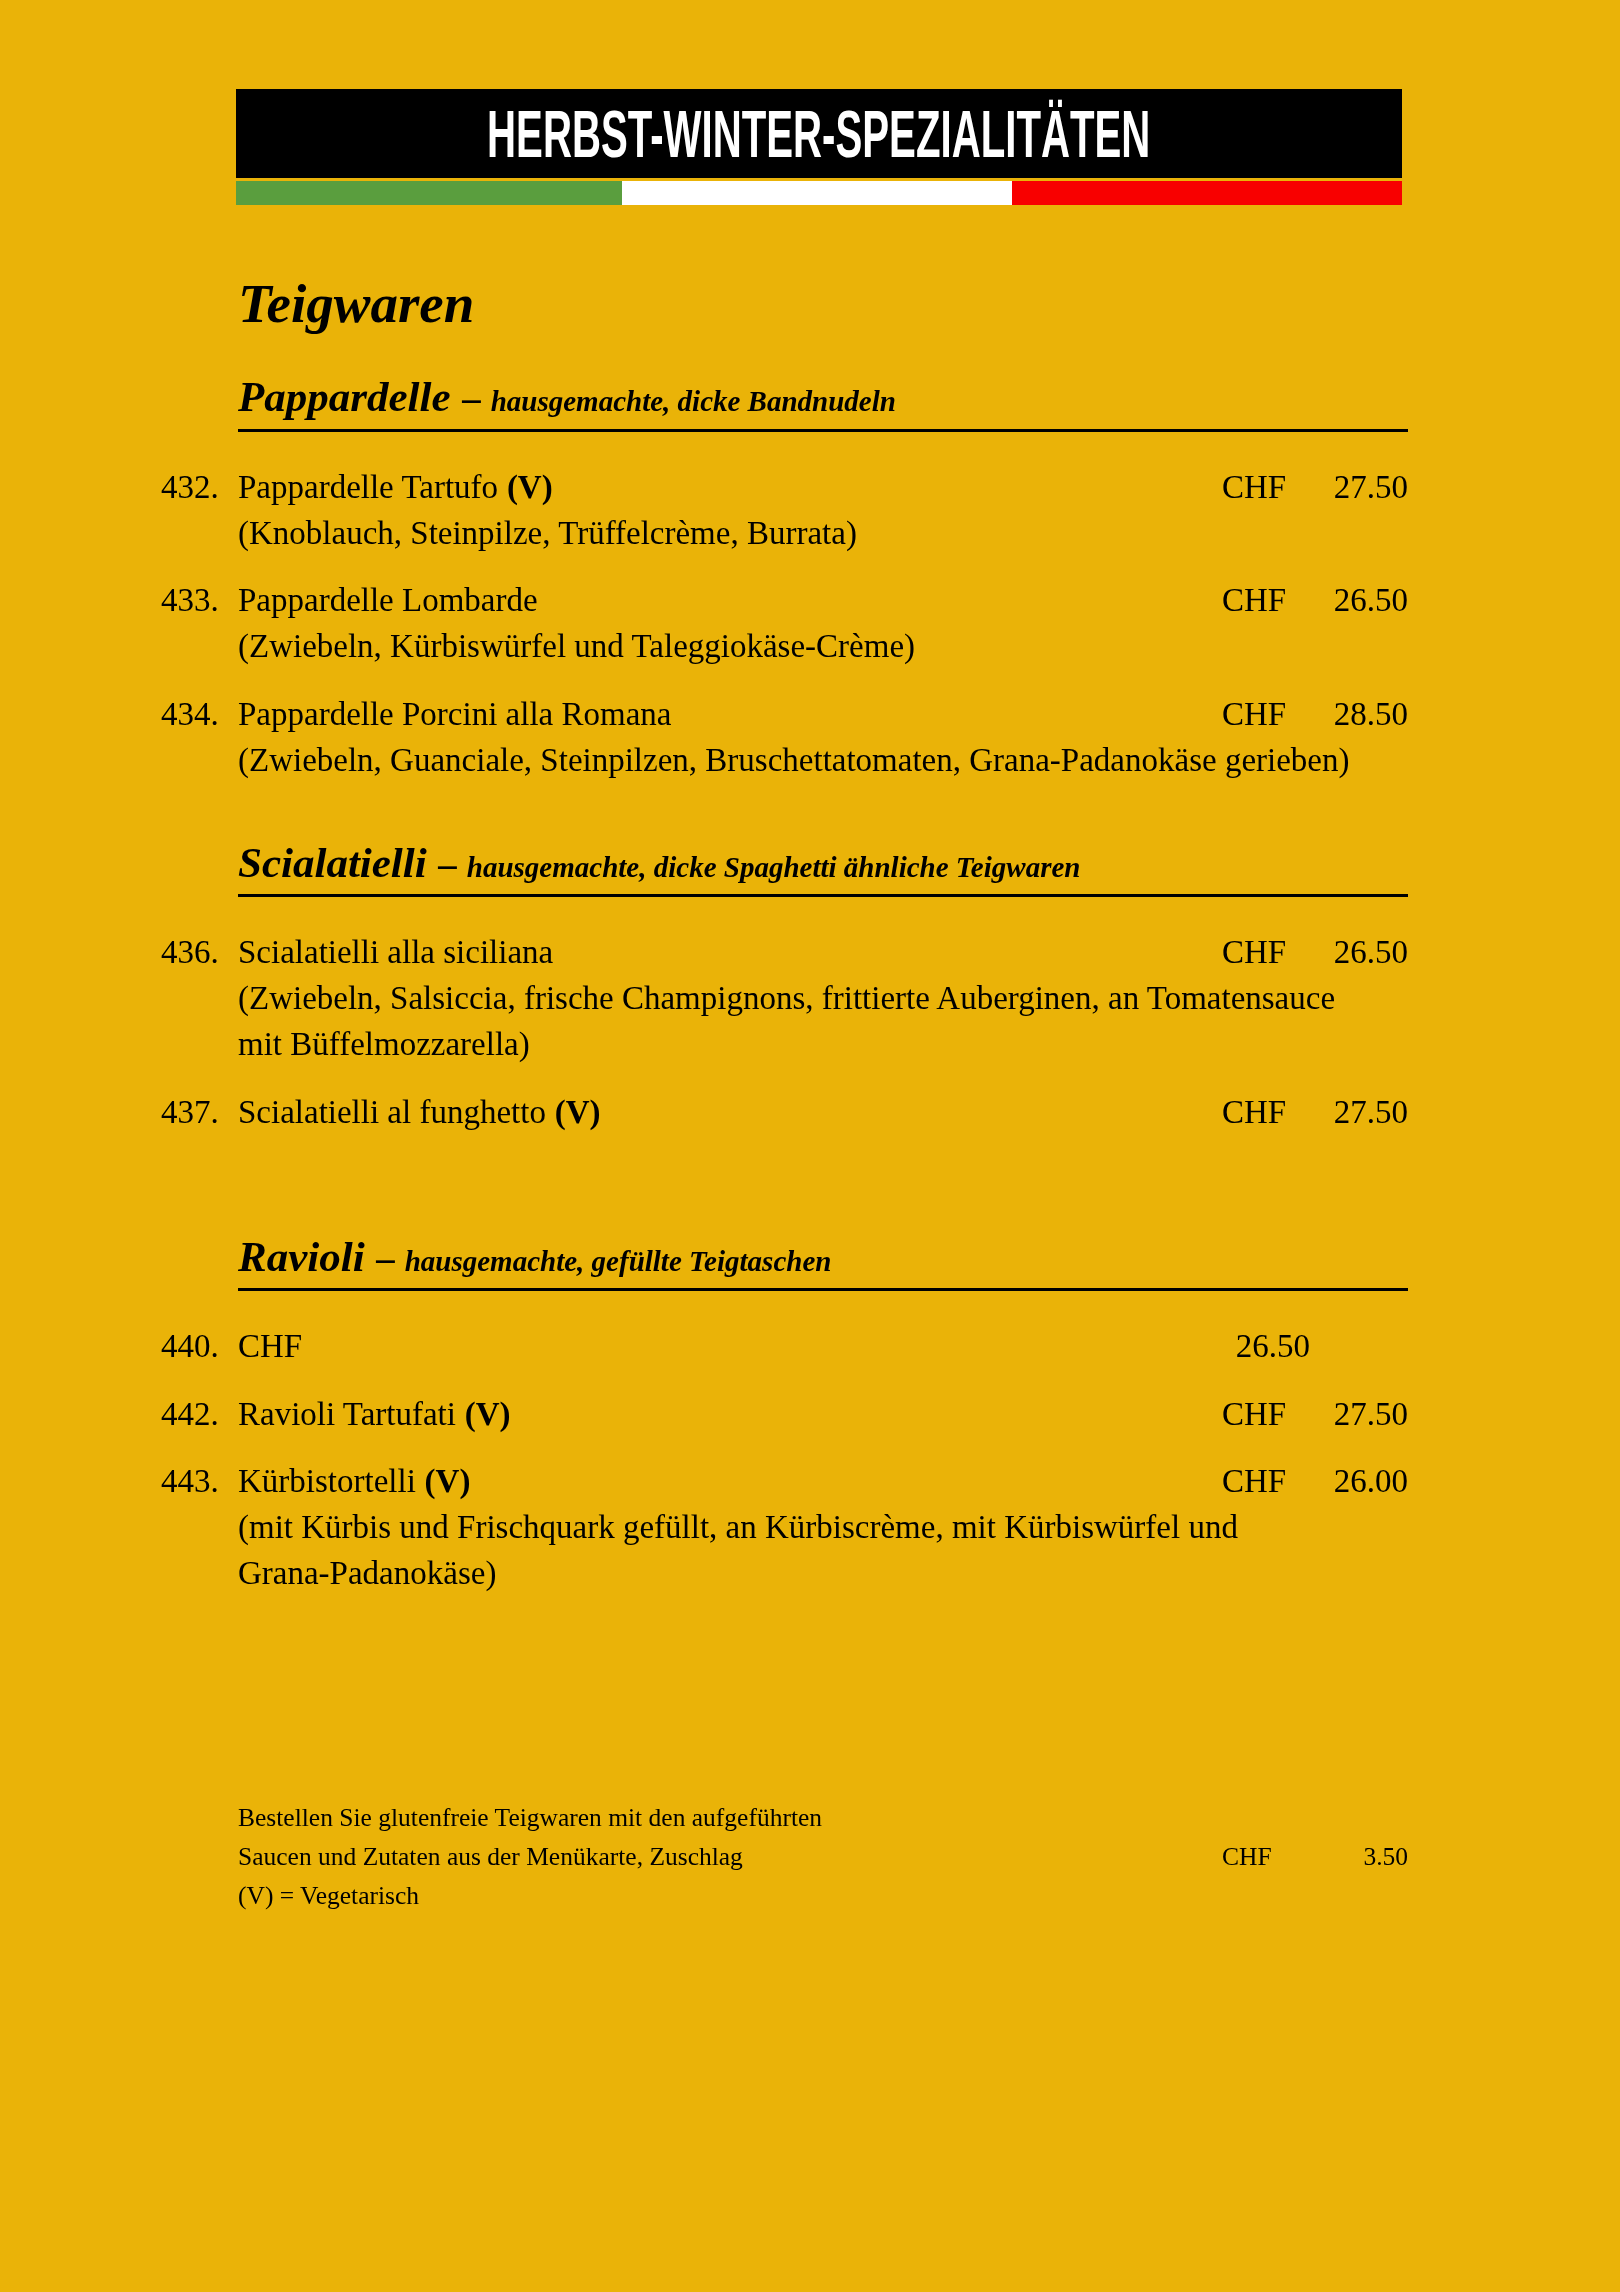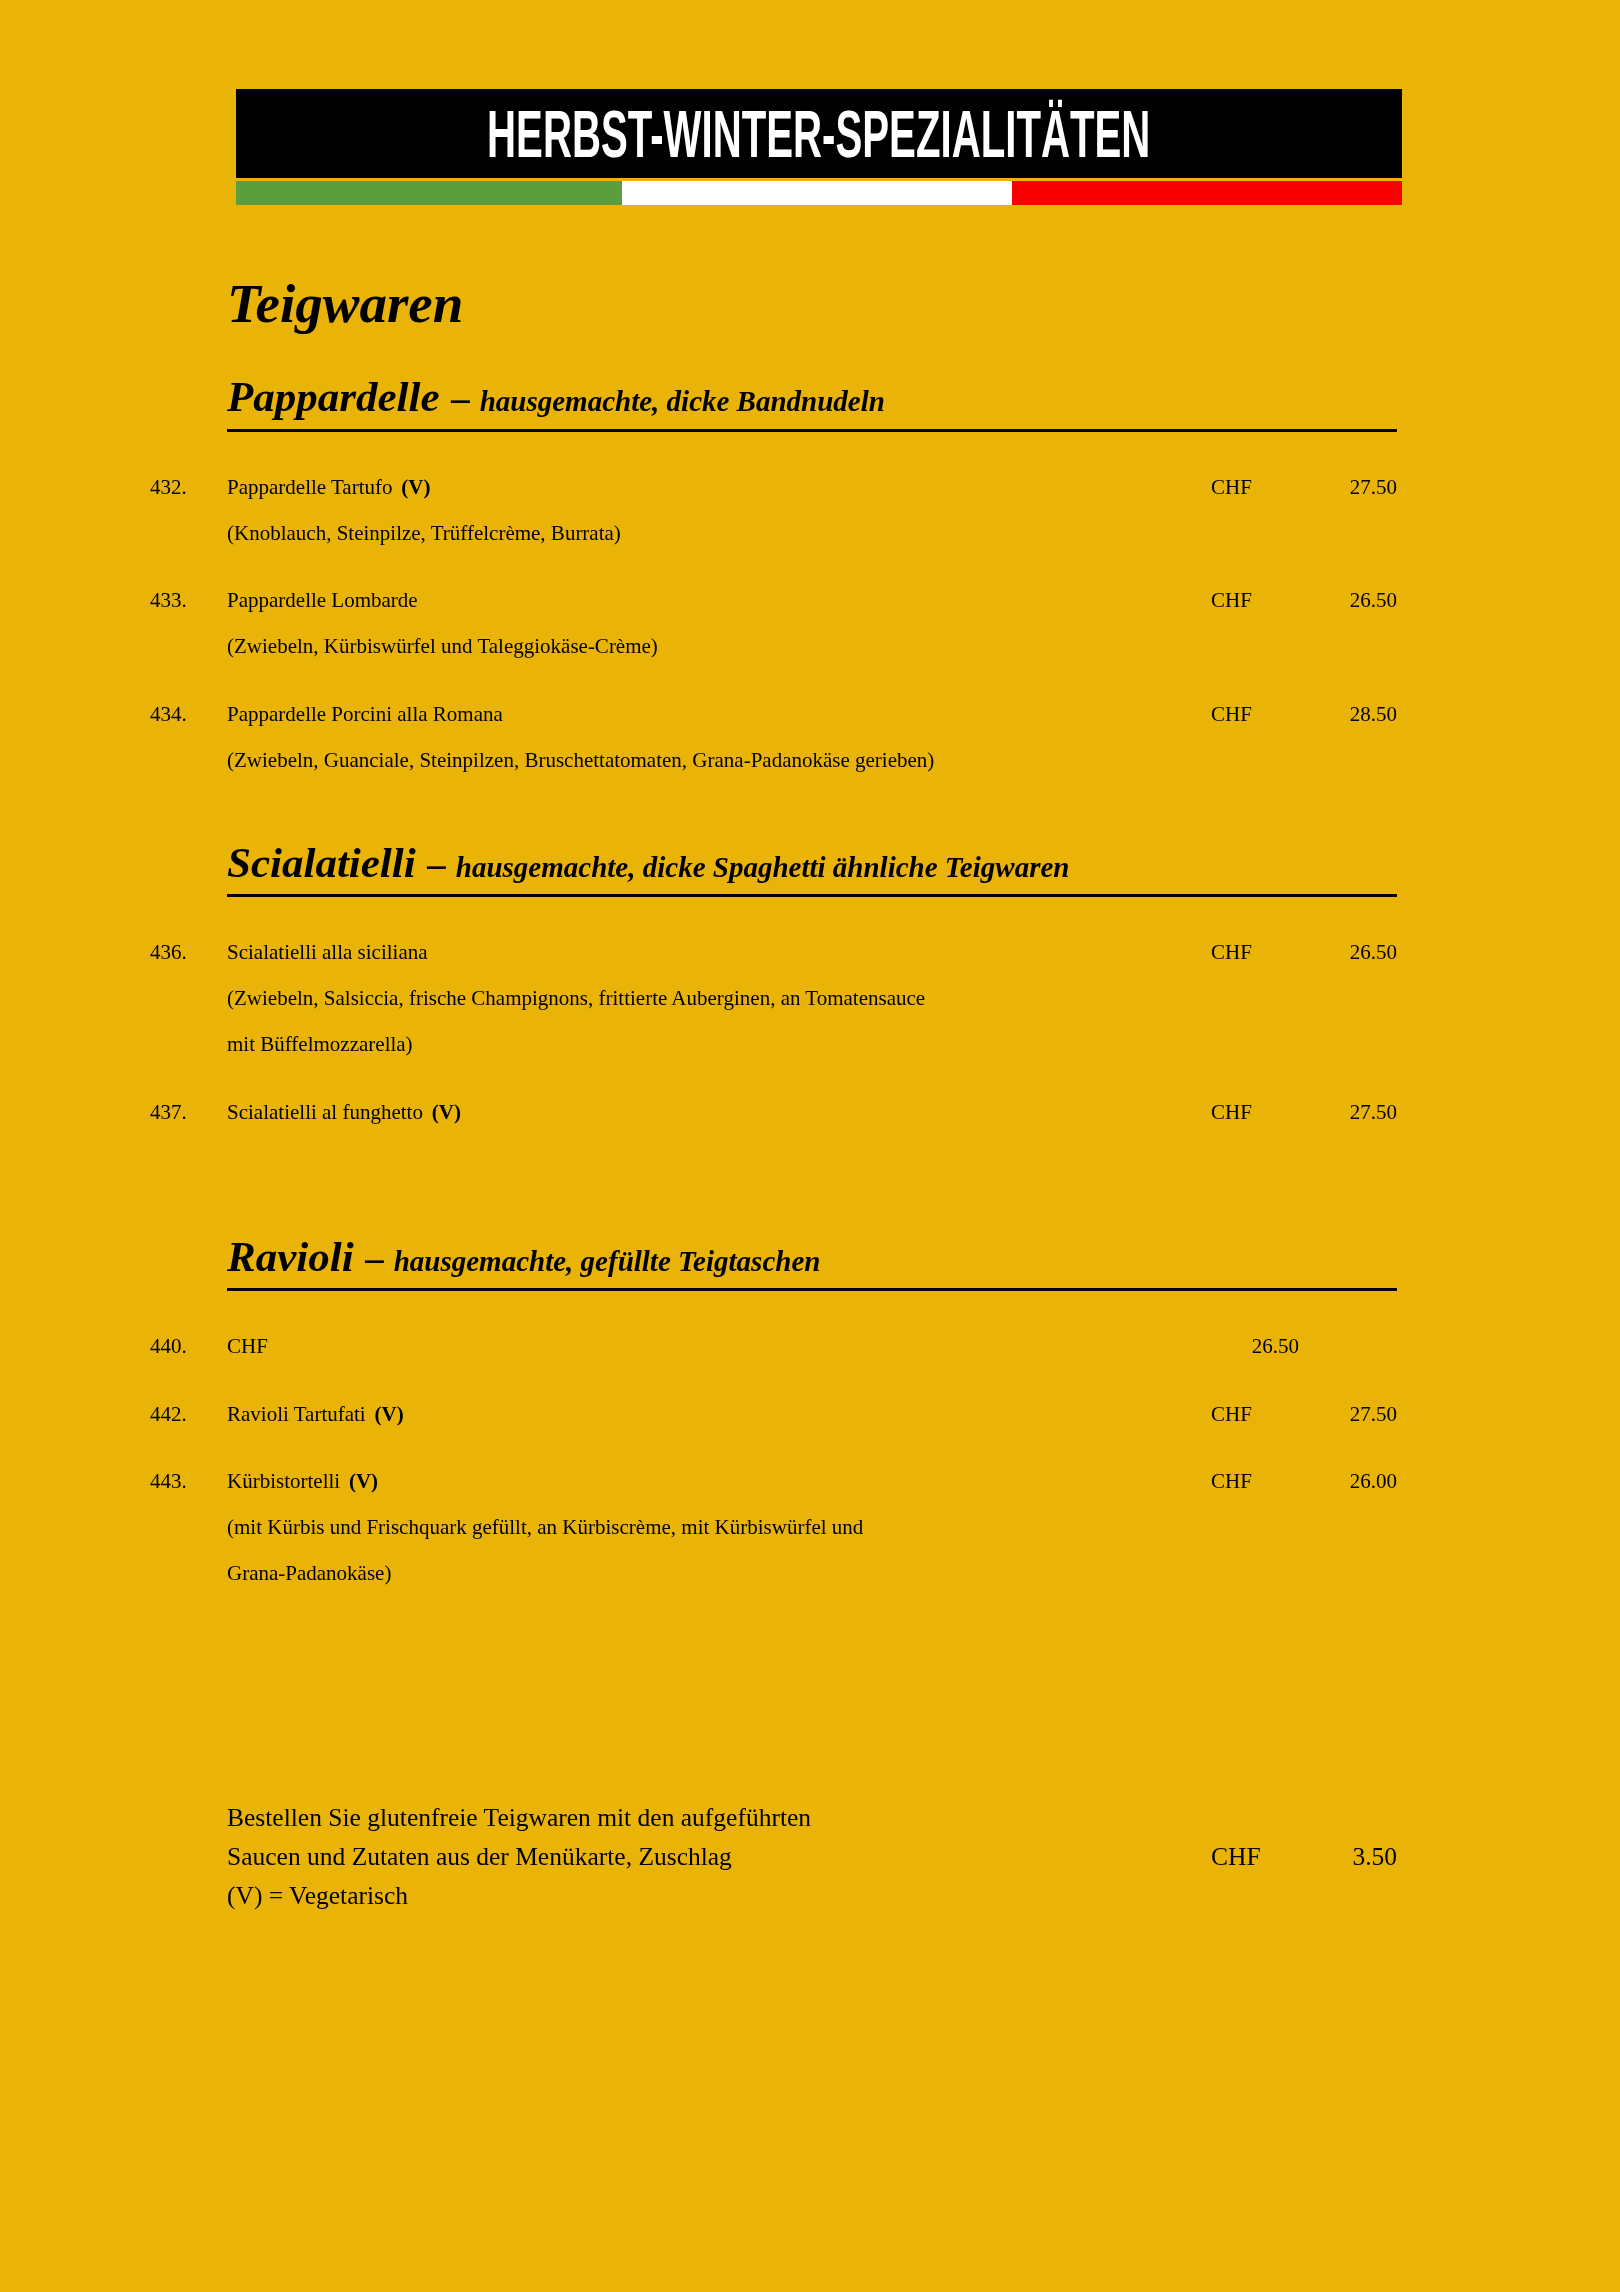--- a/index.html
+++ b/index.html
@@ -18,41 +18,41 @@
     font-family:"Liberation Sans","DejaVu Sans",sans-serif;
     font-weight:bold; font-size:67px; letter-spacing:0px;
     transform:scaleX(0.60); transform-origin:center;
   }
   .flag { margin-top:2.9px; height:24.5px; display:flex; }
   .flag-green { width:386px; }
   .flag-white { flex:1; }
   .flag-red   { width:390px; }
 
   
-  .content { position:absolute; left:150px; top:272px; width:1247px; }
+  .content { position:absolute; left:161px; top:272px; width:1247px; }
 
   .doc-title {
     margin:0 0 0 77px; font-size:55px; line-height:1.15;
     font-weight:bold; font-style:italic;
   }
 
   .menu-section { margin-left:0; }
   .sections > .menu-section:nth-child(1) { margin-top:37px; }
   .sections > .menu-section:nth-child(2) { margin-top:55px; }
   .sections > .menu-section:nth-child(3) { margin-top:97px; }
 
   .section-head {
     margin:0 0 0 77px; padding-bottom:6.9px; border-bottom:3.9px solid #000;
     font-weight:bold; font-style:italic; line-height:1.15;
   }
   .section-title    { font-size:43px;text-align:right; }
   .section-dash     { font-size:37px; margin:0 9.8px 0 11.8px; }
   .section-subtitle { font-size:29px; }
 
-  .menu-item { margin-top:21.6px; font-size:21px; line-height:46px; }
+  .menu-item { margin-top:21.6px; font-size:33px; line-height:46px; }
   .items > .menu-item:first-child { margin-top:32px; }
 
   .item-head { display:grid; grid-template-columns:77px 1fr 88px 98px; }
   .item-num   { }
   .item-name-wrap { }
   .veg { font-weight:bold; margin-left:8.8px; }
   .veg:empty { display:none; }
   .item-currency { }
   .item-price { text-align:right; }
   .item-desc { margin-left:77px; white-space:pre-line; }

